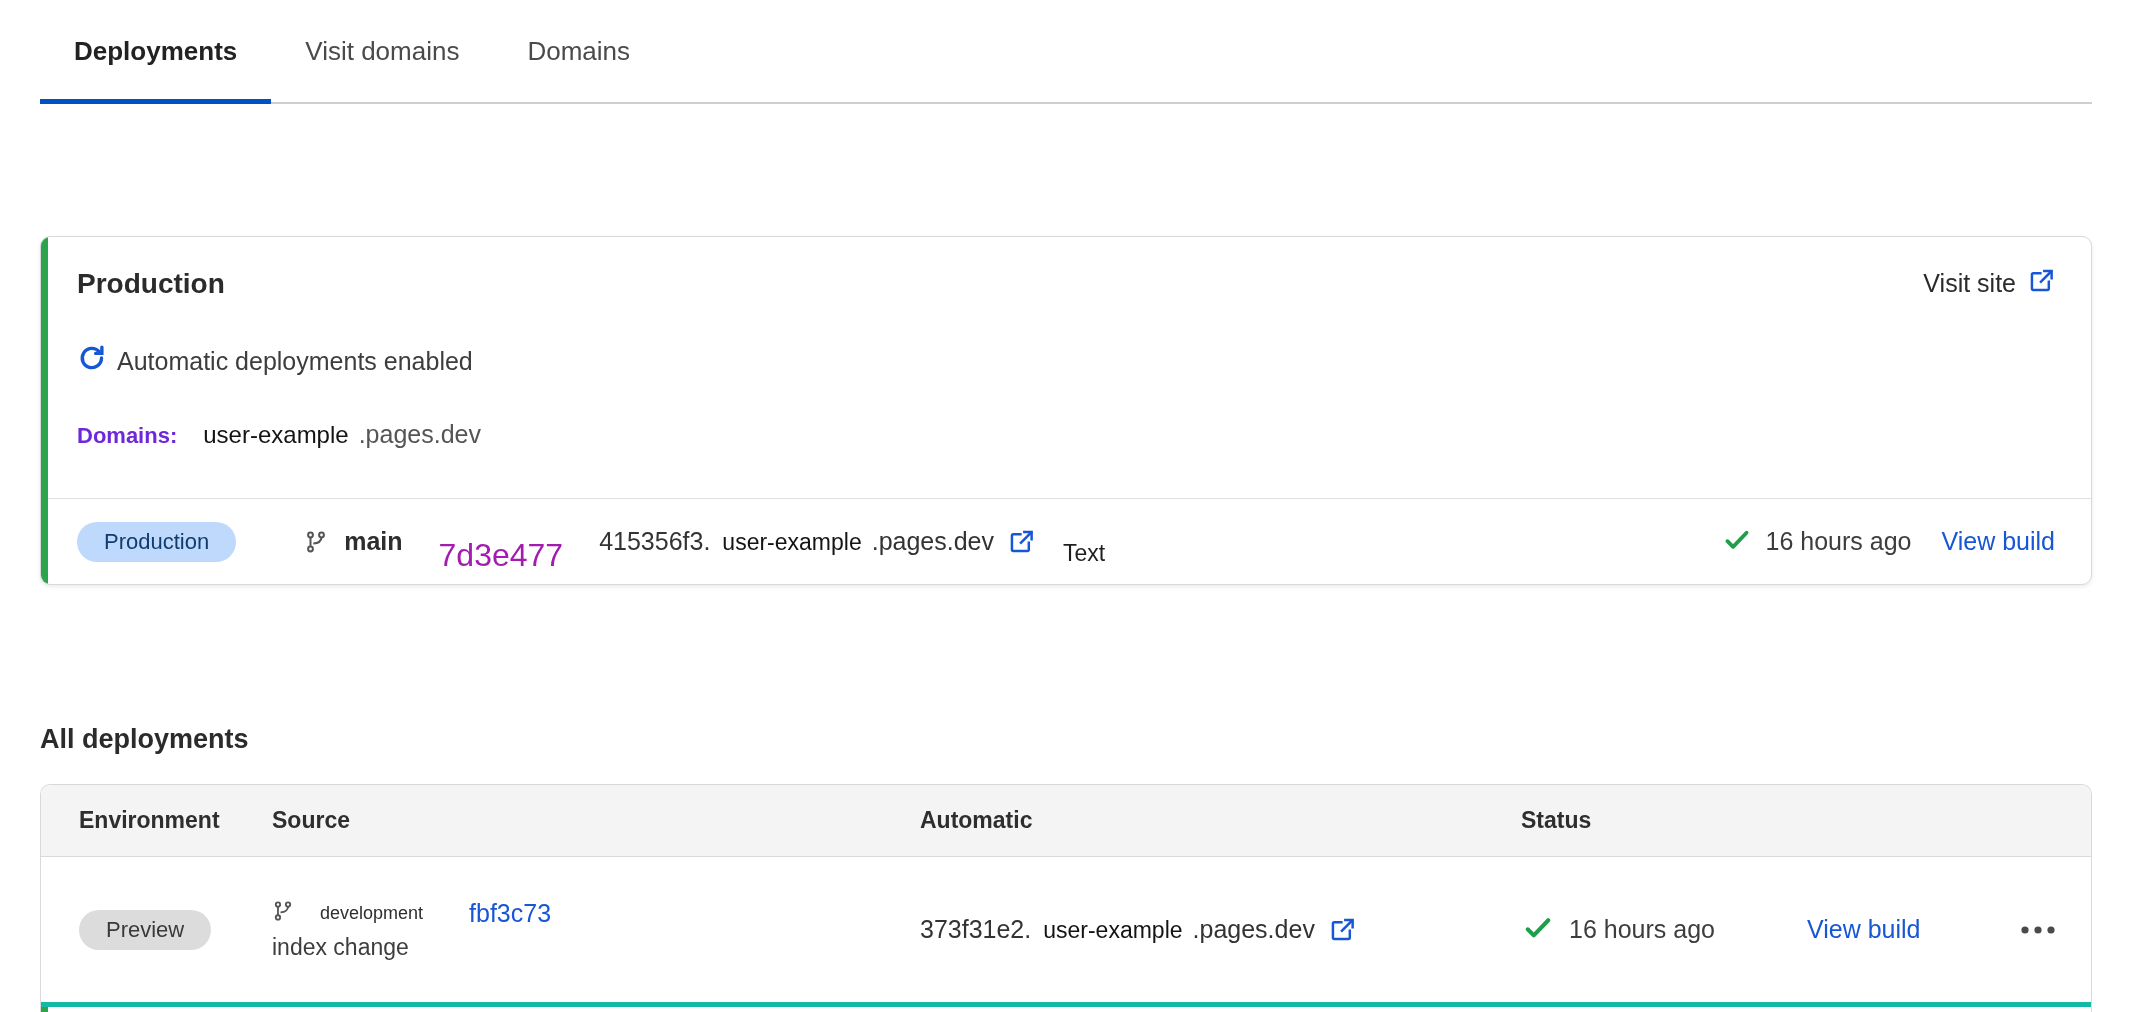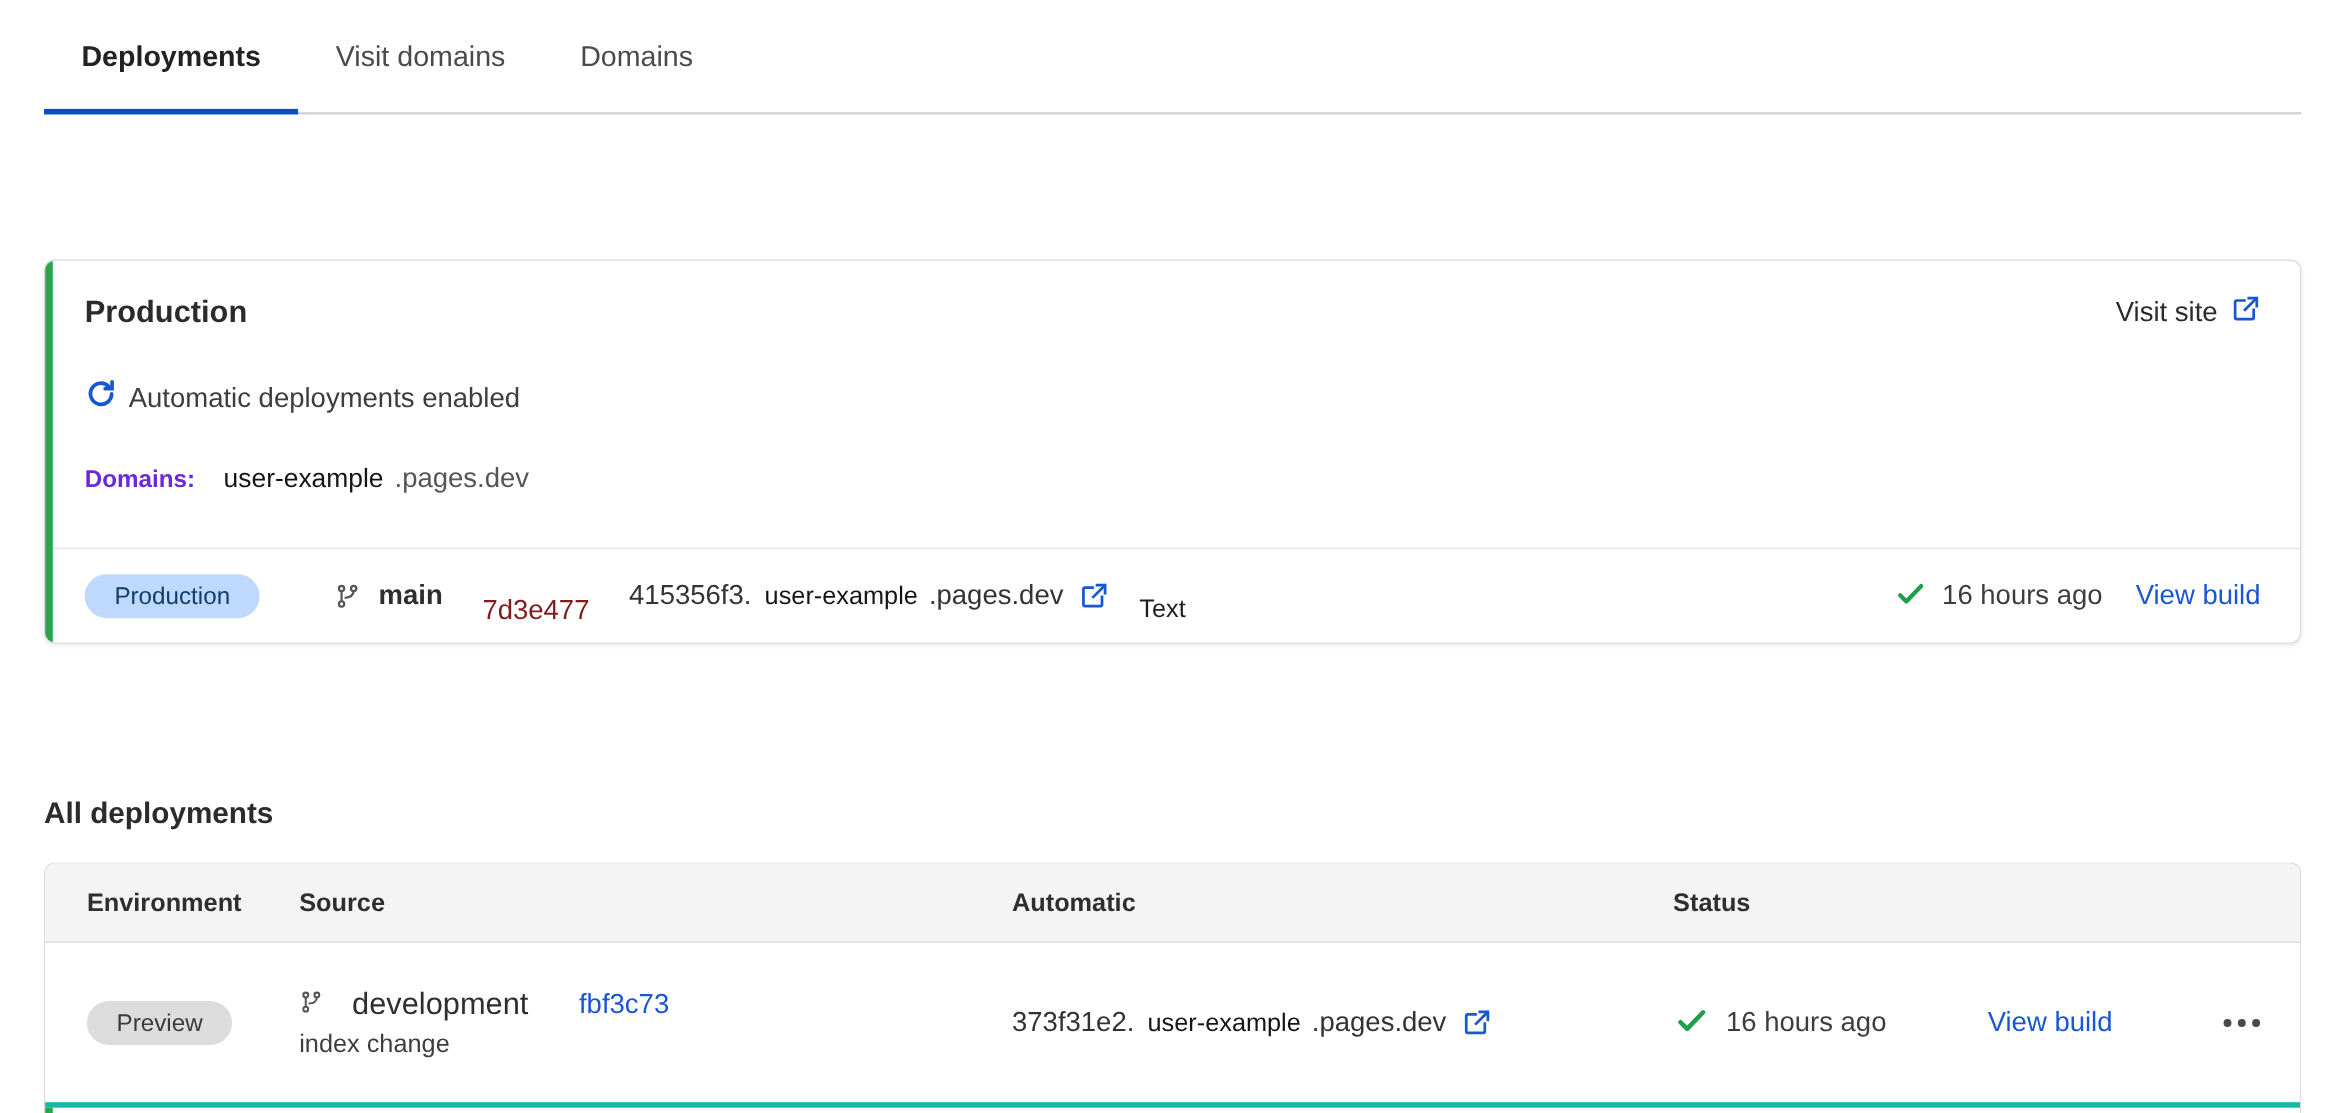--- a/index.html
+++ b/index.html
@@ -116,22 +116,22 @@
     padding:7px 27px;
     white-space:nowrap;
   }
   .pill-production { background:#bed9fb; color:#123c6d; }
   .pill-preview    { background:#dcdcdc; color:#3a3a3a; }
 
   .branch-ic { margin-left:68px; display:flex; }
   .branch-name { margin-left:16px; font-size:25px; font-weight:700; color:#2e2e2e; }
   .commit-link {
     margin-left:36px;
-    font-size:25px;
-    color:#7f1d1d;
+    font-size:32px;
+    color:#a21caf;
     text-decoration:none;
     cursor:pointer;
     margin-top:28px;
   }
   .url-group { margin-left:36px; display:flex; align-items:baseline; }
   .url-prefix { font-size:25px; color:#333333; }
   .url-name   { font-size:23px; color:#141414; margin-left:12px; }
   .url-suffix { font-size:25px; color:#333333; margin-left:10px; }
   .url-ext { margin-left:14px; align-self:center; display:flex; }
   .commit-msg { margin-left:28px; font-size:23px; color:#1f1f1f; transform:translateY(12px); }
@@ -175,21 +175,21 @@
     background:#f4f4f4;
     border-bottom:1px solid #d9d9d9;
     font-size:23px;
     font-weight:700;
     color:#2e2e2e;
   }
   .trow { height:150px; border-bottom:5px solid #14b8a6; }
   .cell-env { justify-self:start; }
   .source-cell { display:flex; flex-direction:column; gap:6px; }
   .source-line1 { display:flex; align-items:center; }
-  .src-branch { margin-left:26px; font-size:28px; color:#2e2e2e; }
+  .src-branch { margin-left:26px; font-size:18px; color:#2e2e2e; }
   .src-commit { margin-left:46px; font-size:25px; color:#1756d4; text-decoration:none; cursor:pointer; }
   .source-line2 { font-size:23px; color:#3d3d3d; }
   .deployment-cell { display:flex; align-items:baseline; }
   .status-cell { display:flex; align-items:center; padding-right:34px; }
   .status-cell .view-build { margin-left:92px; }
   .kebab { margin-left:auto; display:flex; cursor:pointer; color:#4a4a4a; }
   .green-hint {
     position:absolute;
     left:0; top:222px; bottom:0;
     width:7px;

